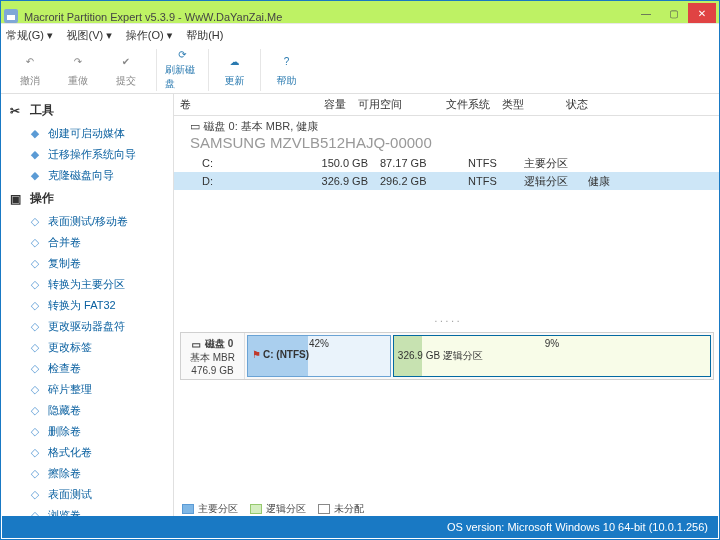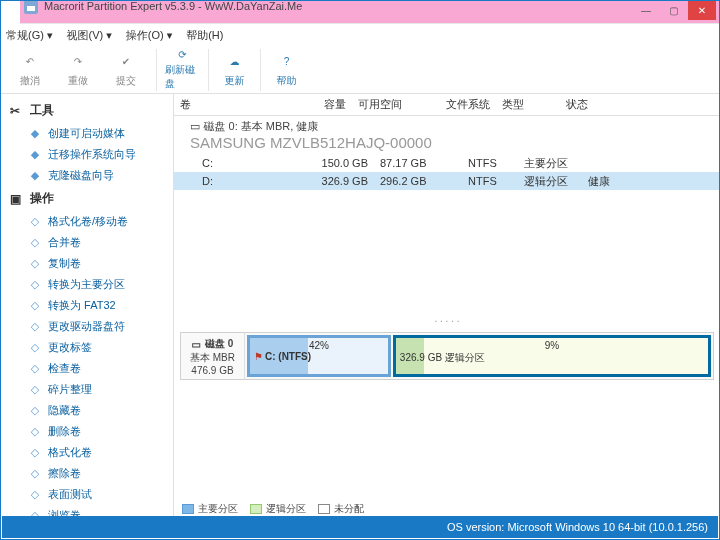--- a/index.html
+++ b/index.html
@@ -1,17 +1,17 @@
 <!DOCTYPE html>
 <html><head>
 <meta charset="utf-8">
 <style>
 * { margin: 0; padding: 0; box-sizing: border-box; font-family: "Microsoft YaHei", "Segoe UI", sans-serif; }
 body { background: #fff; width: 720px; height: 540px; overflow: hidden; font-size: 11px; color: #333; }
-.titlebar { height: 24px; background: #f9a8d4; display: flex; align-items: flex-start; padding: 0 4px; border-bottom: 1px solid #e8e8e8; margin-left: 20px; }
+.titlebar { height: 24px; background: #bef264; display: flex; align-items: flex-end; padding: 0 4px; border-bottom: 1px solid #e8e8e8; }
 .titlebar .app-icon { width: 14px; height: 14px; margin-right: 6px; display: inline-flex; align-items: center; justify-content: center; }
 .titlebar .title { flex: 1; font-size: 11px; color: #444; }
 .win-btns { display: flex; }
 .win-btn { width: 28px; height: 20px; display: flex; align-items: center; justify-content: center; color: #555; font-size: 10px; }
 .win-btn.close { background: #e04343; color: #fff; }
 .menubar { height: 22px; display: flex; align-items: center; padding: 0 6px; gap: 14px; font-size: 11px; color: #333; }
 .toolbar { height: 48px; display: flex; align-items: center; padding: 4px 8px; gap: 4px; border-bottom: 1px solid #e0e0e0; }
 .tbtn { display: flex; flex-direction: column; align-items: center; justify-content: center; width: 44px; height: 42px; color: #888; font-size: 10px; }
 .tbtn .ico { width: 20px; height: 20px; display: flex; align-items: center; justify-content: center; margin-bottom: 2px; }
 .tbtn.active { color: #2a7ab0; }
@@ -30,21 +30,21 @@
 .disk-row .dmodel { color: #999; font-size: 15px; }
 .part-row { height: 18px; display: flex; align-items: center; font-size: 11px; padding-left: 22px; }
 .part-row.sel { background: #cde6f7; }
 .part-row .col { padding: 0 6px; }
 .dots { text-align: center; color: #999; font-size: 10px; padding: 2px 0; }
 .graph-area { padding: 6px; }
 .graph { display: flex; border: 1px solid #d0d0d0; background: #f9f9f9; height: 48px; }
 .graph .label { width: 64px; padding: 4px 6px; font-size: 10px; color: #444; border-right: 1px solid #e0e0e0; display: flex; flex-direction: column; align-items: center; }
 .graph .label .dsk { display: flex; align-items: center; gap: 4px; font-weight: bold; }
 .graph .bars { flex: 1; display: flex; padding: 2px; gap: 2px; }
-.bar { position: relative; border: 3px solid #0369a1; background: #f8fce8; font-size: 10px; padding: 2px 4px; overflow: hidden; }
+.bar { position: relative; border: 1px solid #0369a1; background: #f8fce8; font-size: 10px; padding: 2px 4px; overflow: hidden; }
 .bar.primary { border-color: #6aa3d5; background: #eaf3fb; }
 .bar .pct { position: absolute; left: 0; top: 0; bottom: 0; background: #a7d08c; opacity: 0.6; }
 .bar.primary .pct { background: #7fb7e6; }
 .bar .txt { position: relative; z-index: 1; }
 .bar .flag { color: #c0392b; margin-right: 2px; }
 .legend { position: absolute; bottom: 24px; left: 182px; display: flex; gap: 12px; font-size: 10px; color: #444; align-items: center; }
 .legend .sw { width: 12px; height: 10px; border: 1px solid #888; display: inline-block; margin-right: 4px; vertical-align: middle; }
 .sw.p { background: #7fb7e6; border-color: #5b9bd5; }
 .sw.l { background: #d4eec0; border-color: #96c96e; }
 .sw.u { background: #fff; }
@@ -129,21 +129,21 @@
           <span>克隆磁盘向导</span>
         </div>
       </div>
     <div class="sb-section">
         <span class="xico">▣</span>
         <span>操作</span>
       </div>
     <div id="sb-ops">
         <div class="sb-item">
           <span class="ic">◇</span>
-          <span>格式化卷/移动卷</span>
+          <span>表面测试/移动卷</span>
         </div>
         <div class="sb-item">
           <span class="ic">◇</span>
           <span>合并卷</span>
         </div>
         <div class="sb-item">
           <span class="ic">◇</span>
           <span>复制卷</span>
         </div>
         <div class="sb-item">

